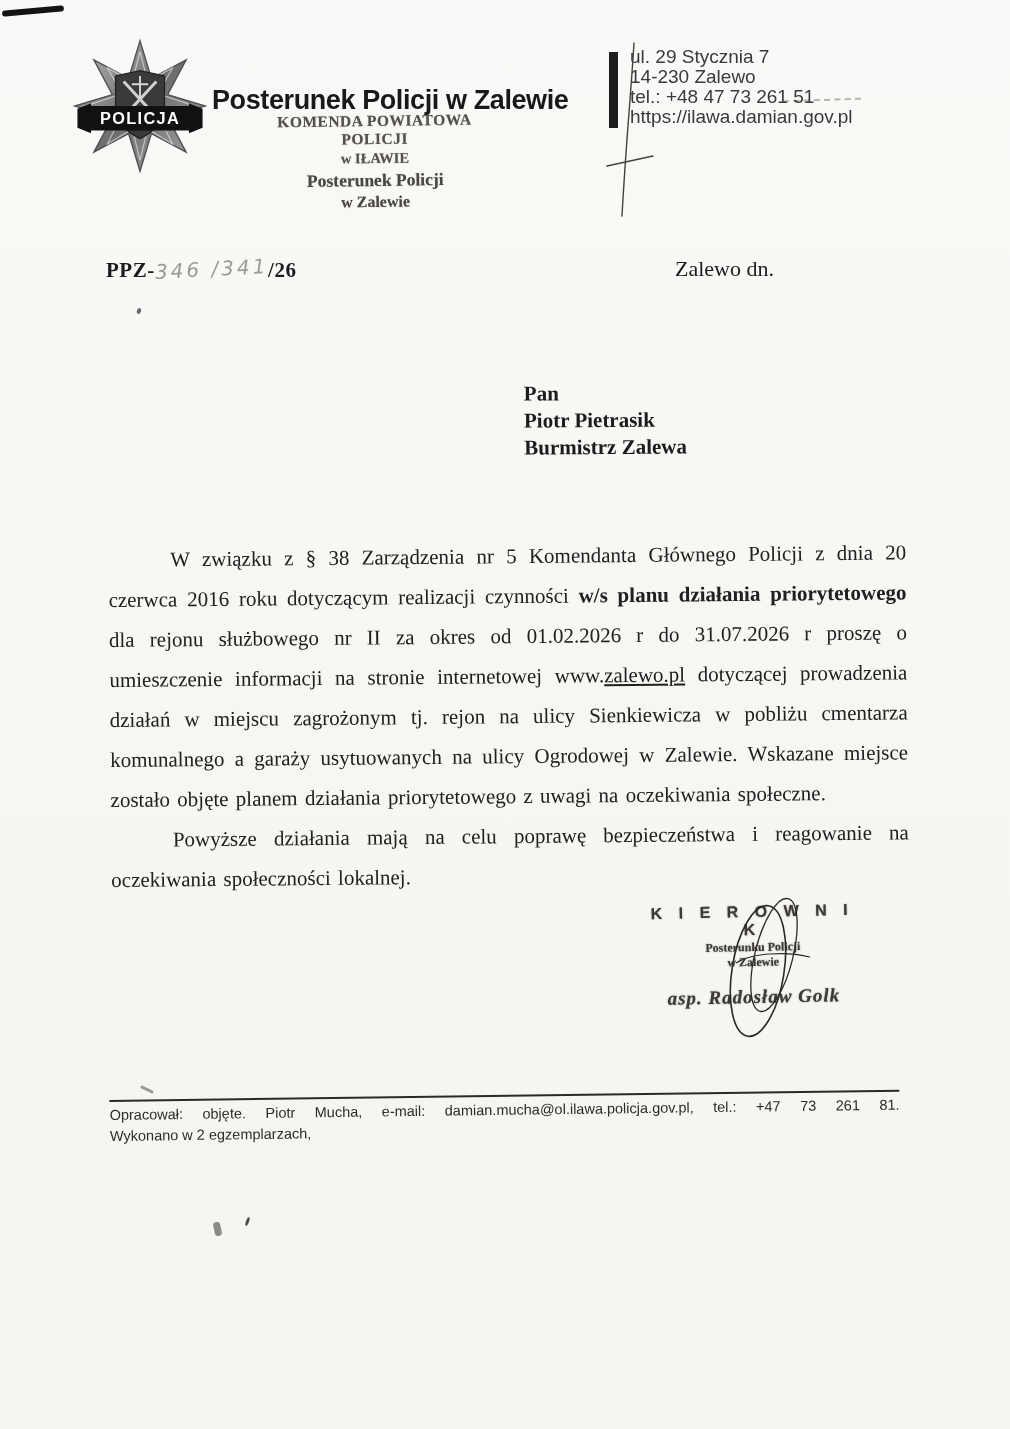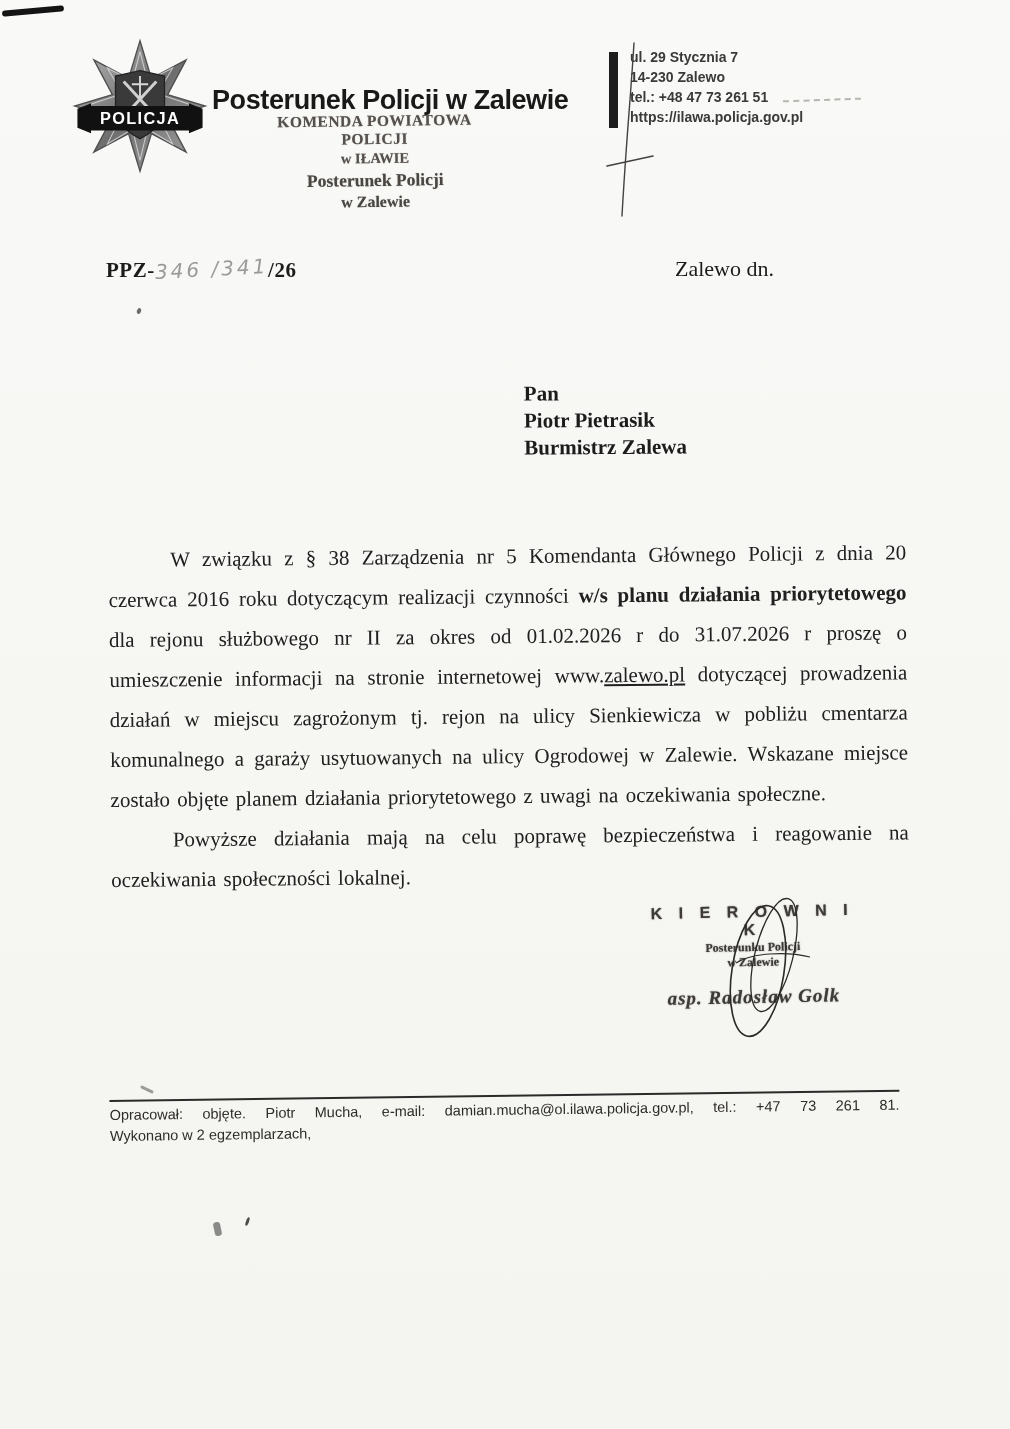--- a/index.html
+++ b/index.html
@@ -26,21 +26,21 @@
   .header-stamp { position:absolute; left:250px; top:112px; width:250px;
     text-align:center; color:#55504c; font-weight:700; transform:rotate(-0.8deg);
     text-shadow:0 0 1px rgba(90,85,80,.55); }
   .header-stamp .hs1 { font-size:15.5px; letter-spacing:.5px; }
   .header-stamp .hs2 { font-size:14.5px; margin-top:2px; }
   .header-stamp .hs3 { font-size:17.5px; margin-top:3px; color:#4a4642; }
   .header-stamp .hs4 { font-size:16px;   margin-top:2px; color:#4a4642; }
 
   .divider-bar { position:absolute; left:609px; top:52px; width:9px; height:76px; background:#1d1d1d; }
   .address-block { position:absolute; left:630px; top:47px;
-    font-family:"Liberation Sans", sans-serif; font-size:14px; line-height:20px; color:#3a3a3a;font-weight:bold; }
+    font-family:"Liberation Sans", sans-serif; font-size:19px; line-height:20px; color:#3a3a3a; }
 
   .pen-stroke { position:absolute; left:595px; top:38px; }
 
   
   .reference { position:absolute; left:106px; top:258px; font-size:21px; font-weight:700; letter-spacing:.5px; }
   .reference .handwritten { display:inline-block; font-family:"DejaVu Sans", sans-serif;
     font-style:italic; font-weight:400; color:#9a9a98; font-size:20px;
     letter-spacing:3px; transform:rotate(-3deg) translateY(-1px); }
   .ref-dot { left:137px; top:308px; width:4px; height:6px; transform:rotate(20deg); }
 
@@ -110,21 +110,21 @@
     <div class="hs2">w IŁAWIE</div>
     <div class="hs3">Posterunek Policji</div>
     <div class="hs4">w Zalewie</div>
   </div>
 
   <div class="divider-bar"></div>
   <div class="address-block">
     <div>ul. 29 Stycznia 7</div>
     <div>14-230 Zalewo</div>
     <div>tel.: +48 47 73 261 51</div>
-    <div>https://ilawa.policja.gov.pl</div>
+    <div>https://ilawa.damian.gov.pl</div>
   </div>
 
   <svg class="pen-stroke" width="80" height="190" viewBox="0 0 80 190">
     <path d="M39,5 C36,55 31,105 27,178" fill="none" stroke="#45423f" stroke-width="1.4" stroke-linecap="round"></path>
     <path d="M12,128 L58,118" fill="none" stroke="#45423f" stroke-width="1.6" stroke-linecap="round"></path>
   </svg>
 
   <div class="reference">
     <span>PPZ-</span><span class="handwritten">346 /341</span><span>/26</span>
   </div>

